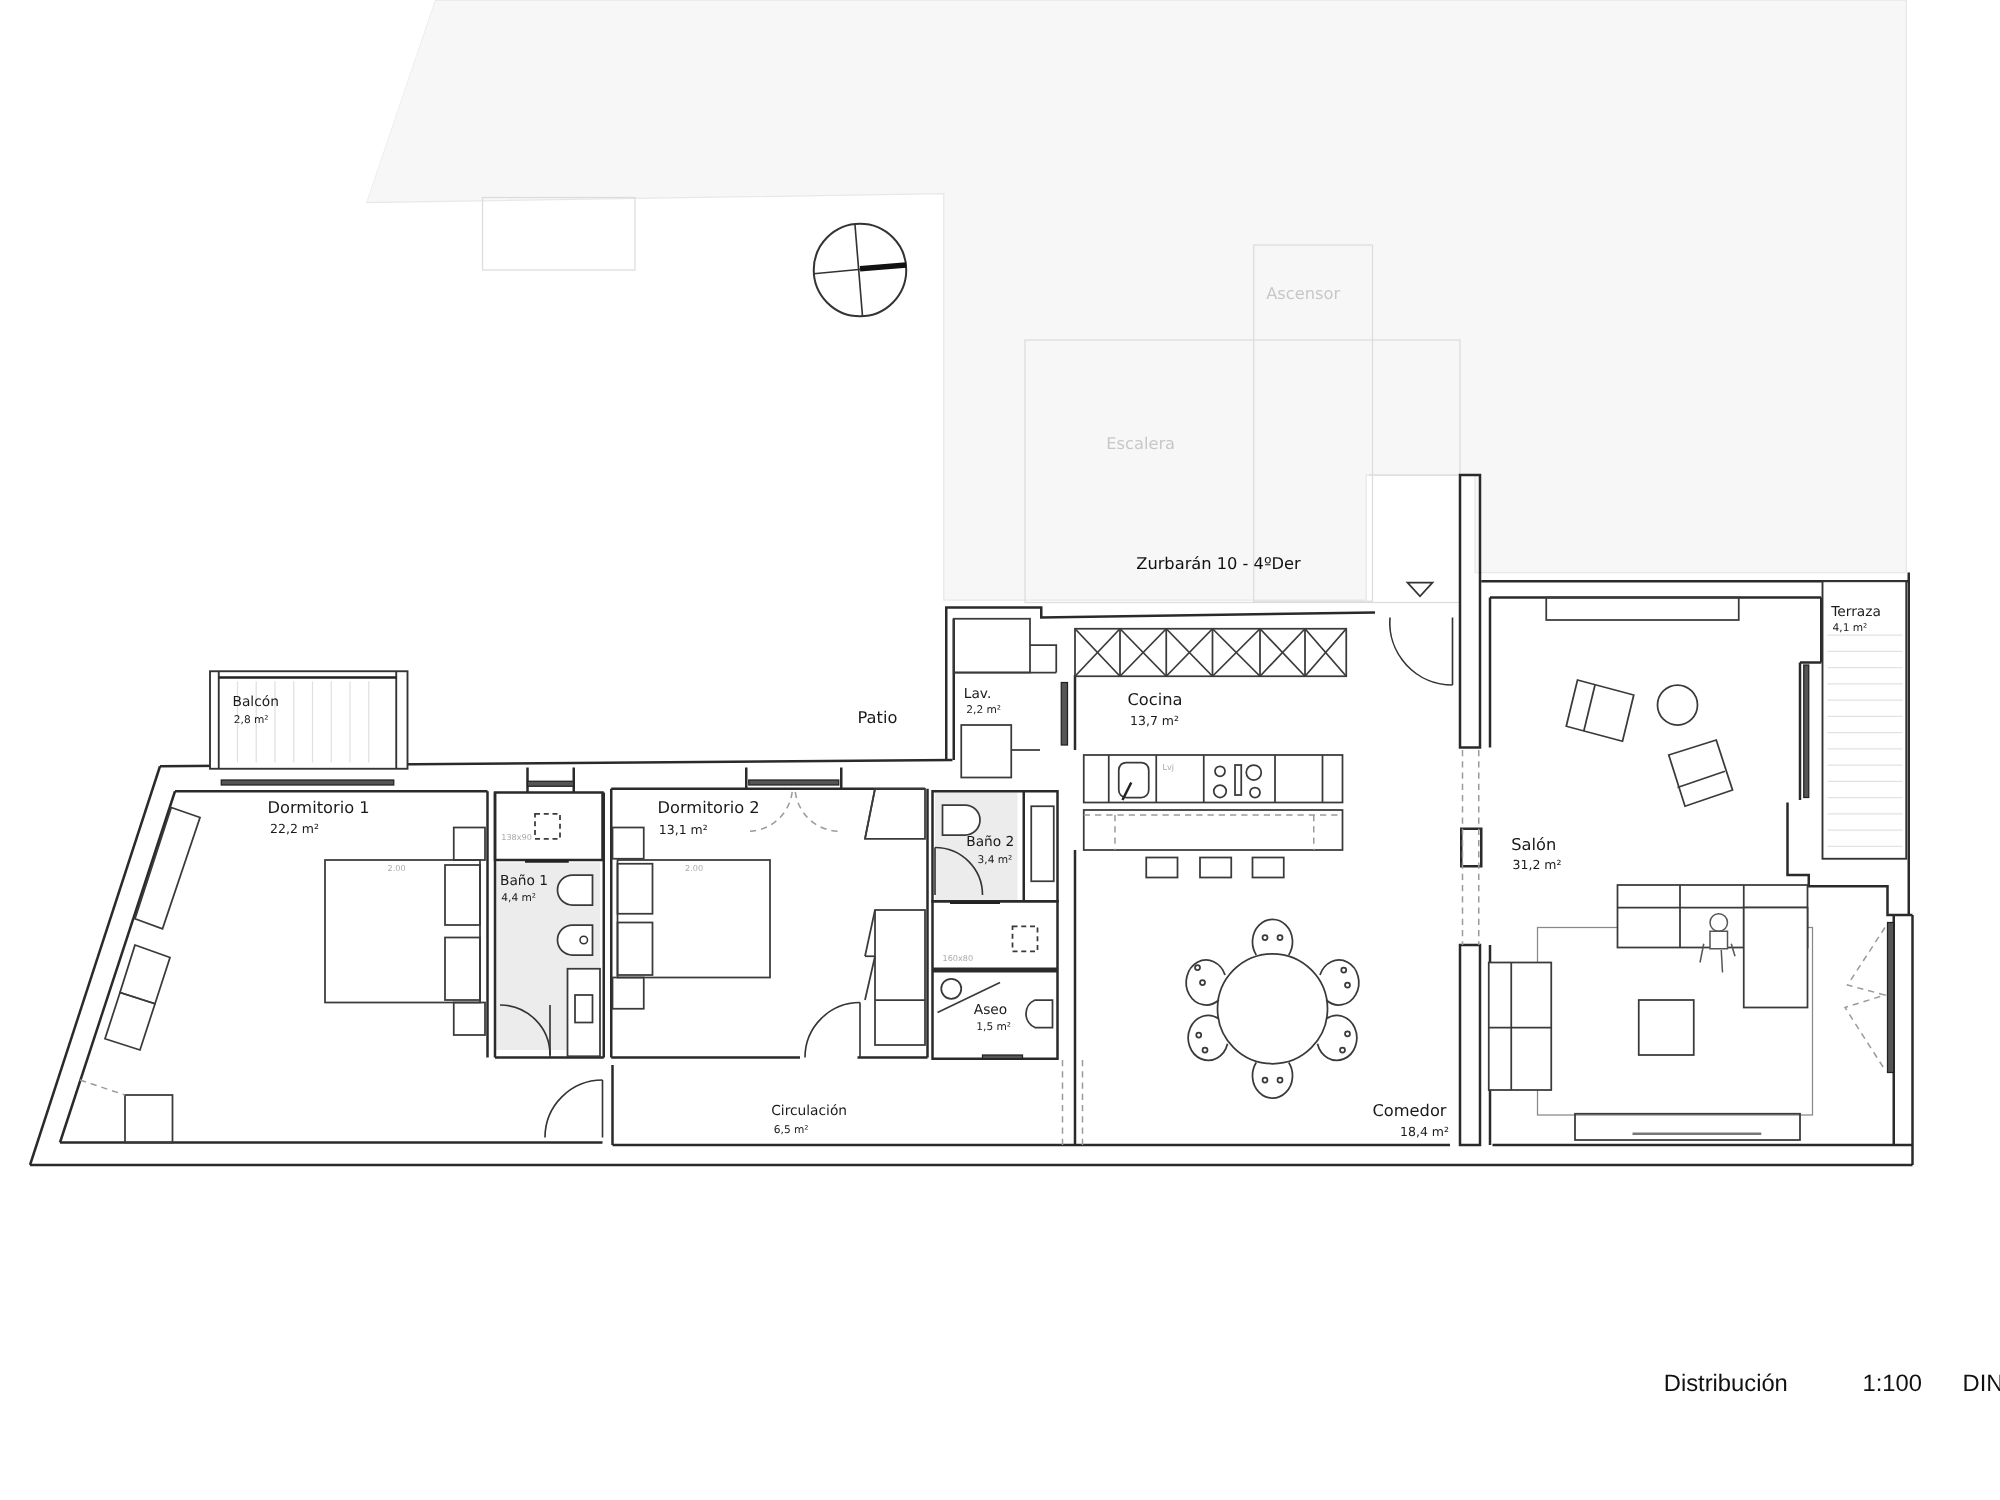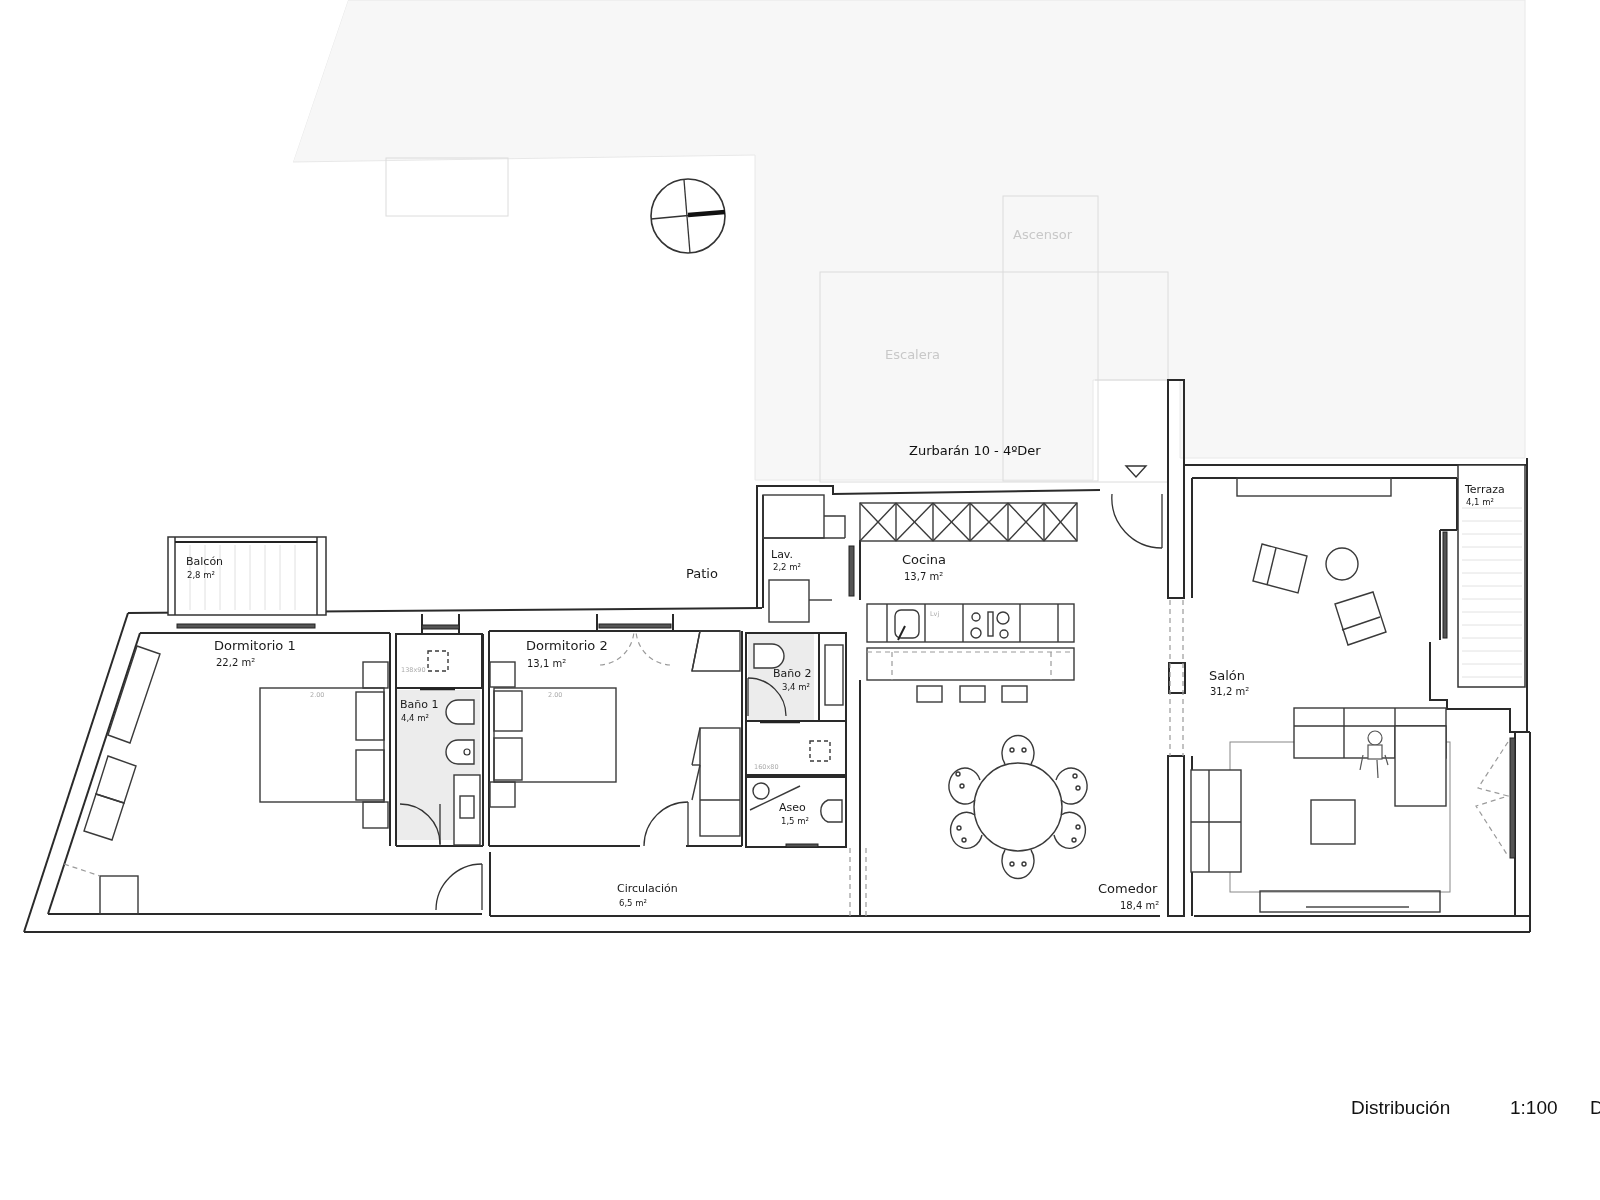--- a/index.html
+++ b/index.html
@@ -16,21 +16,21 @@
   .door { fill: none; stroke: #333; stroke-width: 1.3; }
   .win { fill: #555; stroke: #222; stroke-width: 1; }
   .lbl { font-family: "DejaVu Sans", sans-serif; font-size: 13px; fill: #1a1a1a; }
   .area { font-family: "DejaVu Sans", sans-serif; font-size: 10px; fill: #1a1a1a; }
   .lbl-sm { font-family: "DejaVu Sans", sans-serif; font-size: 11px; fill: #1a1a1a; }
   .area-sm { font-family: "DejaVu Sans", sans-serif; font-size: 8.5px; fill: #1a1a1a; }
   .ghost { font-family: "DejaVu Sans", sans-serif; font-size: 13px; fill: #c8c8c8; }
   .dim { font-family: "DejaVu Sans", sans-serif; font-size: 6.5px; fill: #aaa; }
   .addr { font-family: "DejaVu Sans", sans-serif; font-size: 13px; fill: #111; }
   .footer { position: absolute; top: 1097px; font-family: "Liberation Sans", sans-serif;
-            font-size: 19px; color: #111; white-space: nowrap; margin-left: 20px; }
+            font-size: 19px; color: #111; white-space: nowrap; }
 </style>
 </head>
 <body>
 
 <svg id="plan" viewBox="0 0 1600 1200" xmlns="http://www.w3.org/2000/svg">
 
   <g>
     <polygon class="bg-area" points="348,0 1525,0 1525,458 1180,458 1180,380 1093,380 1093,480 755,480 755,155 293,162"></polygon>
     <polygon class="bg-area" points="0,0 348,0 293,162 130,565 0,600" style="fill:#fff;stroke:none"></polygon>
     <rect class="faint" x="386" y="158" width="122" height="58"></rect>

